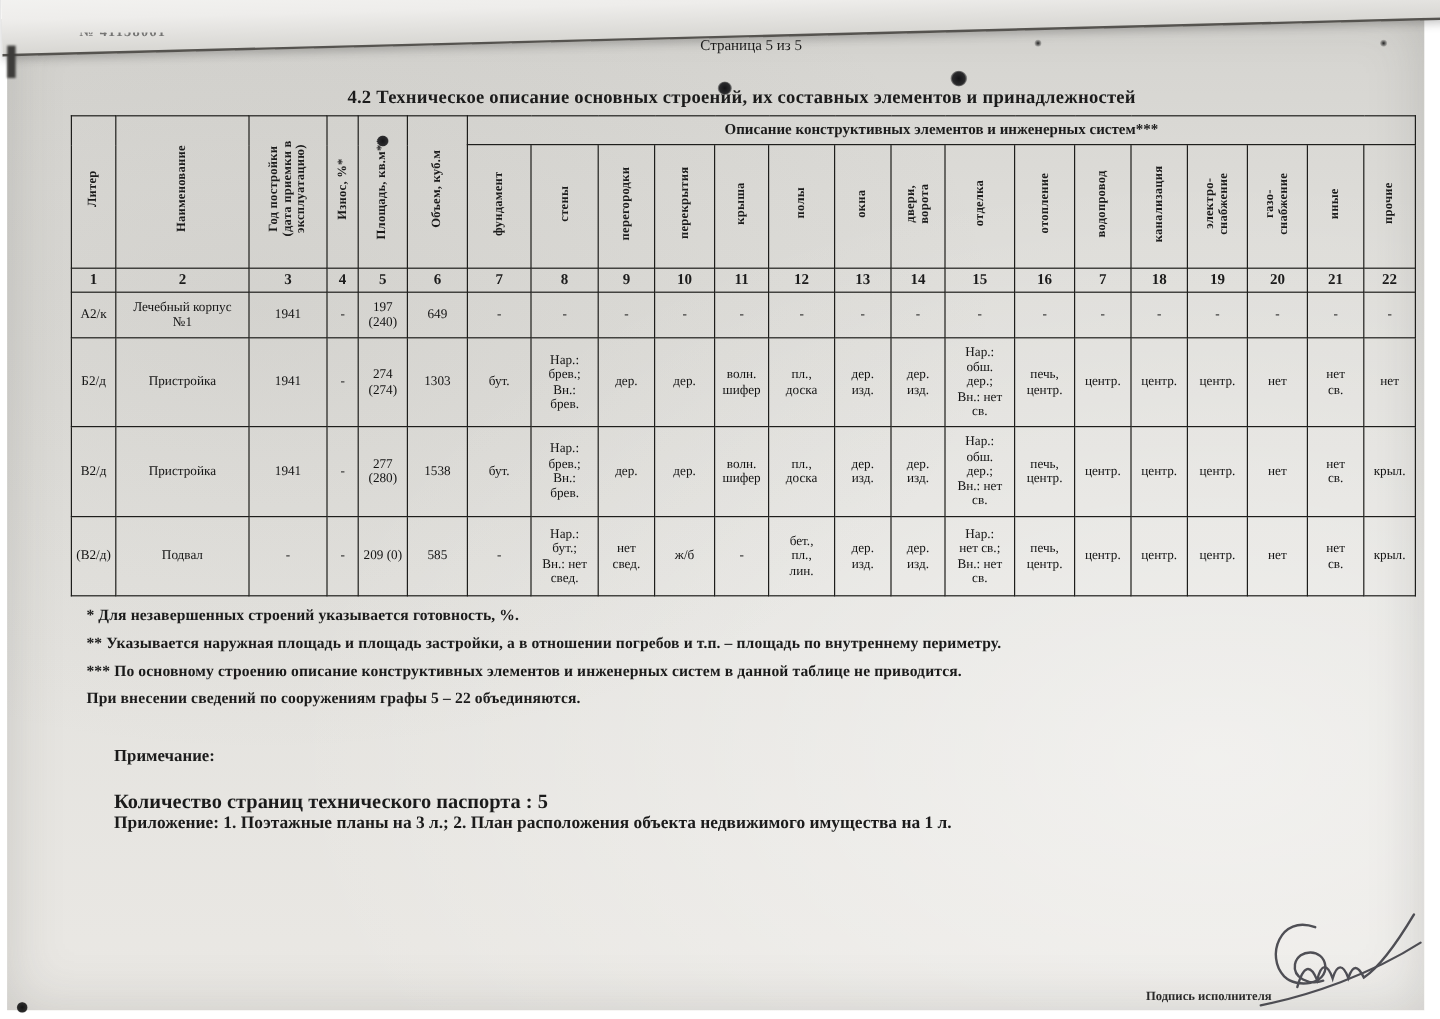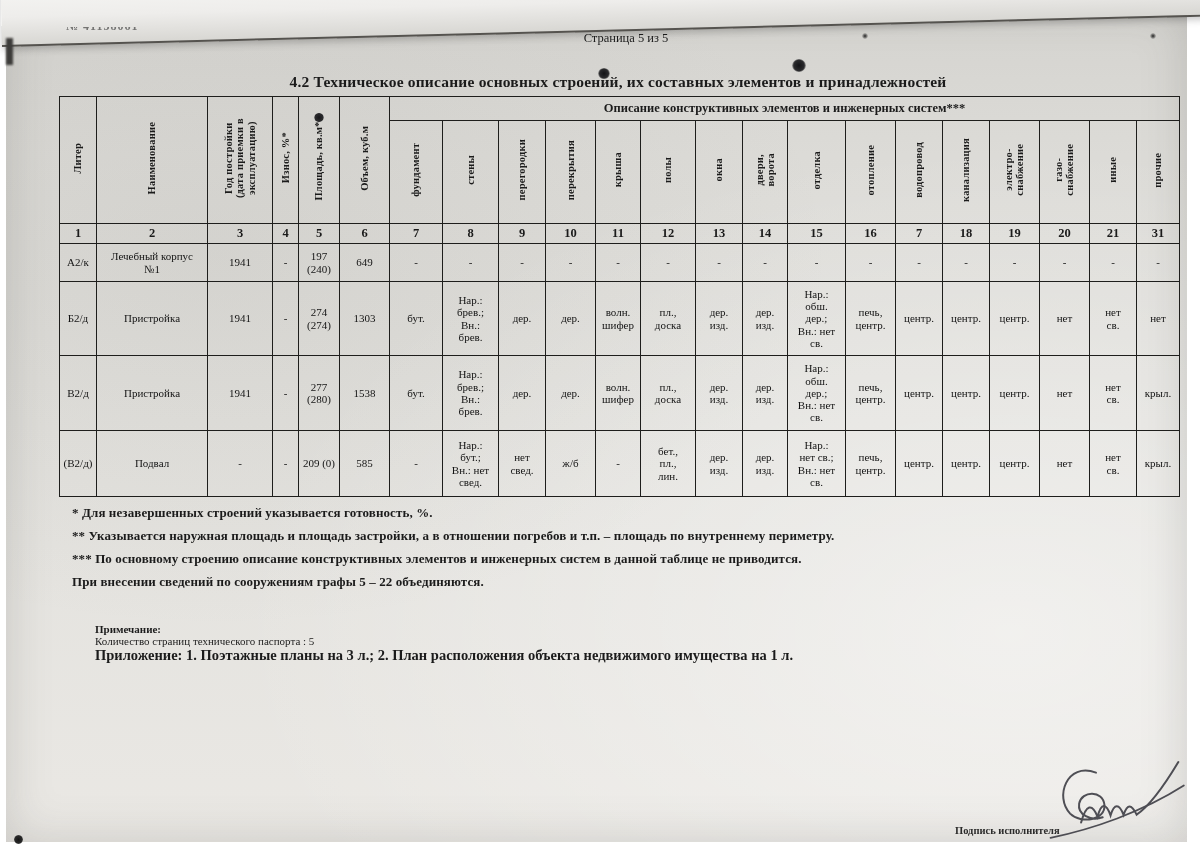--- a/index.html
+++ b/index.html
@@ -50,22 +50,22 @@
     white-space:pre-line;color:#141414;
   }
   tbody tr:nth-child(1){height:38px;}
   tbody tr:nth-child(2){height:74px;}
   tbody tr:nth-child(3){height:75px;}
   tbody tr:nth-child(4){height:66px;}
 
   .footnotes{position:absolute;left:66px;top:496px;width:1060px;}
   .footnotes div{font-size:13px;font-weight:bold;line-height:23px;letter-spacing:.1px;}
   .notes{position:absolute;left:89px;top:618px;width:1000px;}
-  .note-heading{font-size:11px;font-weight:bold;}
-  .note-line{font-size:11px;font-weight:normal;}
+  .note-heading{font-size:14px;font-weight:bold;}
+  .note-line{font-size:17px;font-weight:bold;margin-top:19px;}
   .note-line2{font-size:14.5px;font-weight:bold;}
 
   .sig-block{position:absolute;left:935px;top:755px;width:260px;height:90px;}
   .sig-label{position:absolute;left:14px;top:65px;font-size:10.5px;font-weight:bold;color:#2a2a2a;}
   .sig-svg{position:absolute;left:78px;top:0px;transform:rotate(-6deg);}
 
   .speck{position:absolute;border-radius:50%;}
   .sp1{left:308px;top:108px;width:10px;height:9px;background:radial-gradient(circle,#17171a 0%,#2c2c2e 60%,rgba(44,44,46,0) 80%);}
   .sp2{left:592px;top:63px;width:12px;height:11px;background:radial-gradient(circle,#131316 0%,#2a2a2c 55%,rgba(44,44,46,0) 80%);}
   .sp3{left:786px;top:54px;width:14px;height:13px;background:radial-gradient(circle,#131316 0%,#2a2a2c 55%,rgba(44,44,46,0) 80%);}
@@ -161,21 +161,21 @@
           <th>12</th>
           <th>13</th>
           <th>14</th>
           <th>15</th>
           <th>16</th>
           <th>7</th>
           <th>18</th>
           <th>19</th>
           <th>20</th>
           <th>21</th>
-          <th>31</th>
+          <th>22</th>
         </tr>
       </thead>
       <tbody>
         <tr>
           <td>А2/к</td>
           <td>Лечебный корпус
 №1</td>
           <td>1941</td>
           <td>-</td>
           <td>197

